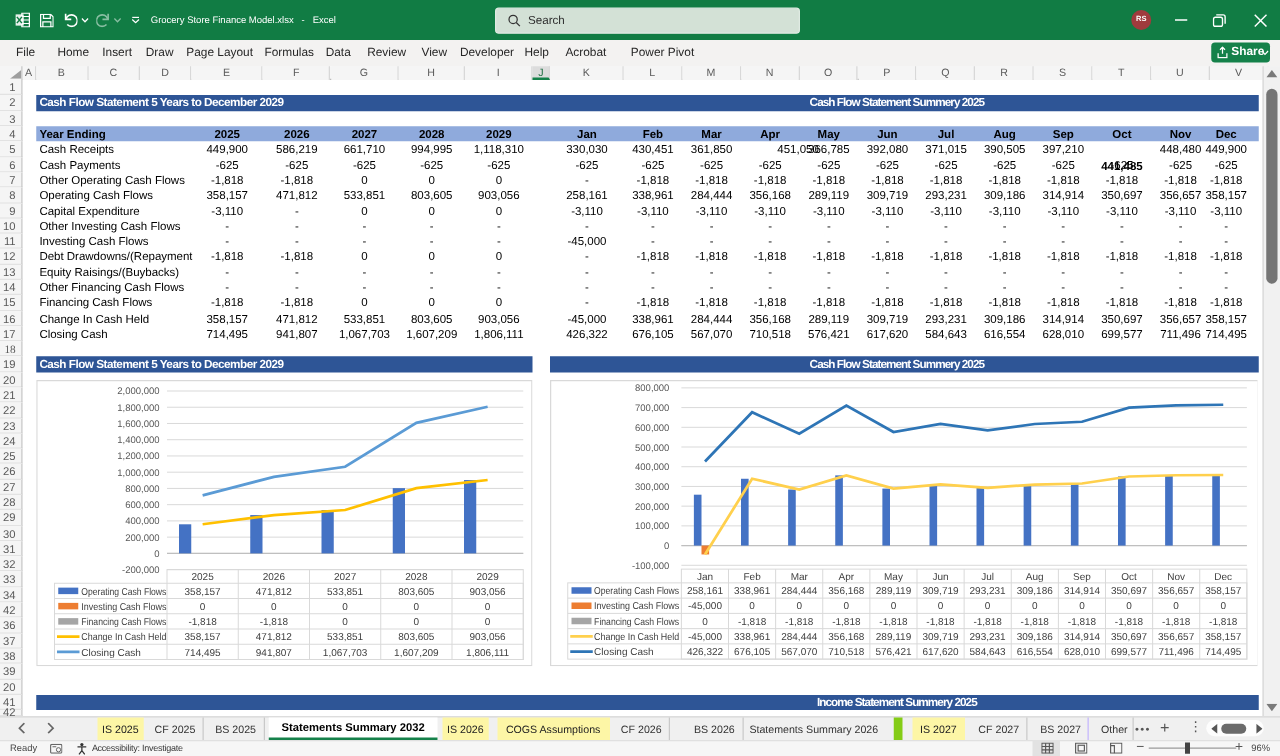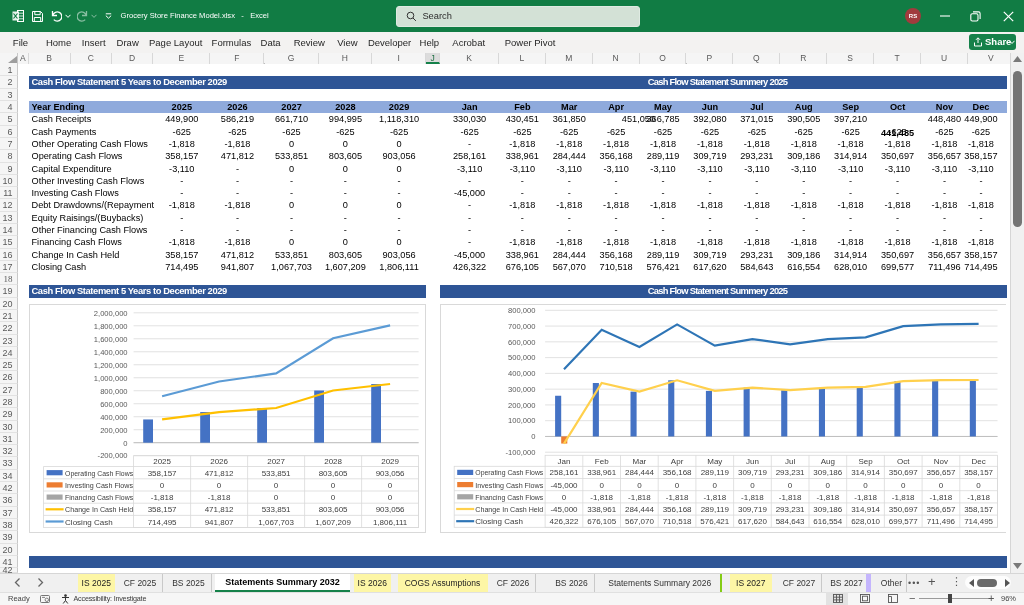--- a/index.html
+++ b/index.html
@@ -410,20 +410,21 @@
 <div class="num" style="left:780.3px;top:260.84px;width:46.9px;height:12.29px;">616,554</div>
 <div class="num" style="left:827.2px;top:260.84px;width:46.9px;height:12.29px;">628,010</div>
 <div class="num" style="left:874.1px;top:260.84px;width:46.9px;height:12.29px;">699,577</div>
 <div class="num" style="left:921.0px;top:260.84px;width:46.9px;height:12.29px;">711,496</div>
 <div class="num" style="left:957.5px;top:260.84px;width:46.9px;height:12.29px;">714,495</div>
 <div class="abs" style="left:28.5px;top:285.42px;width:397.5px;height:12.29px;background:#2e5596;"></div>
 <div class="abs" style="left:440.3px;top:285.42px;width:566.7px;height:12.29px;background:#2e5596;"></div>
 <div class="lbl" style="left:31.5px;top:285.42px;width:390px;color:#fff;font-size:9.4px;letter-spacing:-0.4px;font-weight:bold;">Cash Flow Statement 5 Years to December 2029</div>
 <div class="num" style="left:440px;top:285.42px;width:555px;color:#fff;font-size:9.4px;letter-spacing:-0.75px;font-weight:bold;">Cash Flow Statement Summery 2025</div>
 <div class="abs" style="left:28.5px;top:555.8px;width:978.5px;height:12.29px;background:#2e5596;"></div>
+<div class="num" style="left:440px;top:555.8px;width:555px;height:12.29px;color:#fff;font-size:9.4px;letter-spacing:-0.75px;font-weight:bold;">Income Statement Summery 2025</div>
 <svg class="abs" style="left:28.9px;top:304.2px;" width="397" height="229" viewBox="0 0 397 229">
       <rect x="0.5" y="0.5" width="396" height="228" fill="#fff" stroke="#d9d9d9"></rect>
       <line x1="104.6" y1="8.80" x2="389.6" y2="8.80" stroke="#d9d9d9" stroke-width="0.8"></line>
       <text x="98.6" y="11.60" font-size="7.6" fill="#595959" text-anchor="end">2,000,000</text>
       <line x1="104.6" y1="21.79" x2="389.6" y2="21.79" stroke="#d9d9d9" stroke-width="0.8"></line>
       <text x="98.6" y="24.59" font-size="7.6" fill="#595959" text-anchor="end">1,800,000</text>
       <line x1="104.6" y1="34.78" x2="389.6" y2="34.78" stroke="#d9d9d9" stroke-width="0.8"></line>
       <text x="98.6" y="37.58" font-size="7.6" fill="#595959" text-anchor="end">1,600,000</text>
       <line x1="104.6" y1="47.77" x2="389.6" y2="47.77" stroke="#d9d9d9" stroke-width="0.8"></line>
       <text x="98.6" y="50.57" font-size="7.6" fill="#595959" text-anchor="end">1,400,000</text>
@@ -656,24 +657,24 @@
       <path d="M2.5 0.5 L6.5 4.5 L2.5 8.5" fill="none" stroke="#666" stroke-width="1.3"></path>
     </svg>
 <div class="abs" style="left:77.5px;top:574px;width:37.5px;height:18px;background:#fdf6a6;color:#222;font-size:8.5px;text-align:center;line-height:18px;">IS 2025</div>
 <div class="abs" style="left:118.5px;top:574px;width:44.0px;height:18px;color:#333;font-size:8.5px;text-align:center;line-height:18px;border-right:1px solid #c9c9c9;">CF 2025</div>
 <div class="abs" style="left:166.5px;top:574px;width:45.0px;height:18px;color:#333;font-size:8.5px;text-align:center;line-height:18px;border-right:1px solid #c9c9c9;">BS 2025</div>
 <div class="abs" style="left:215px;top:574px;width:135px;height:18px;background:#fff;border-bottom:2.5px solid #15814a;color:#000;font-size:9px;font-weight:bold;text-align:center;line-height:16px;">Statements Summary 2032</div>
 <div class="abs" style="left:353.5px;top:574px;width:37.5px;height:18px;background:#fdf6a6;color:#222;font-size:8.5px;text-align:center;line-height:18px;">IS 2026</div>
 <div class="abs" style="left:397.5px;top:574px;width:90.0px;height:18px;background:#fdf6a6;color:#222;font-size:8.5px;text-align:center;line-height:18px;">COGS Assumptions</div>
 <div class="abs" style="left:491.5px;top:574px;width:44.0px;height:18px;color:#333;font-size:8.5px;text-align:center;line-height:18px;border-right:1px solid #c9c9c9;">CF 2026</div>
 <div class="abs" style="left:549.5px;top:574px;width:45.0px;height:18px;color:#333;font-size:8.5px;text-align:center;line-height:18px;border-right:1px solid #c9c9c9;">BS 2026</div>
-<div class="abs" style="left:599.5px;top:574px;width:122.5px;height:18px;color:#333;font-size:8.5px;text-align:center;line-height:18px;border-right:2px solid #84cc16;">Statements Summary 2026</div>
+<div class="abs" style="left:599.5px;top:574px;width:122.5px;height:18px;color:#333;font-size:8.5px;text-align:left;line-height:18px;border-right:7px solid #84cc16;">Statements Summary 2026</div>
 <div class="abs" style="left:729.5px;top:574px;width:42.5px;height:18px;background:#fdf6a6;color:#222;font-size:8.5px;text-align:center;line-height:18px;">IS 2027</div>
 <div class="abs" style="left:777px;top:574px;width:45px;height:18px;color:#333;font-size:8.5px;text-align:center;line-height:18px;border-right:1px solid #c9c9c9;">CF 2027</div>
-<div class="abs" style="left:827px;top:574px;width:44px;height:18px;color:#333;font-size:8.5px;text-align:center;line-height:18px;border-right:5px solid #c4b5fd;">BS 2027</div>
+<div class="abs" style="left:827px;top:574px;width:44px;height:18px;color:#333;font-size:8.5px;text-align:center;line-height:18px;border-right:1px solid #c4b5fd;">BS 2027</div>
 <div class="abs" style="left:877px;top:574px;width:30px;height:18px;color:#333;font-size:8.5px;text-align:center;line-height:18px;border-right:1px solid #c9c9c9;">Other</div>
 <div class="abs" style="left:908px;top:578px;font-size:9px;color:#555;letter-spacing:1px;">•••</div>
 <div class="abs" style="left:928px;top:574px;font-size:13px;color:#555;">+</div>
 <div class="abs" style="left:951px;top:575px;font-size:11px;color:#555;">⋮</div>
 <div class="abs" style="left:965px;top:576px;width:46px;height:13px;background:#fdfdfd;border-radius:6.5px;"></div>
 <svg class="abs" style="left:968.6px;top:578.5px;" width="5" height="8" viewBox="0 0 5 8">
       <path d="M5 0 L0 4 L5 8 Z" fill="#555"></path>
     </svg>
 <div class="abs" style="left:976.5px;top:578.5px;width:20px;height:8px;background:#6a6a6a;border-radius:4px;"></div>
 <svg class="abs" style="left:1005px;top:578.5px;" width="5" height="8" viewBox="0 0 5 8">

